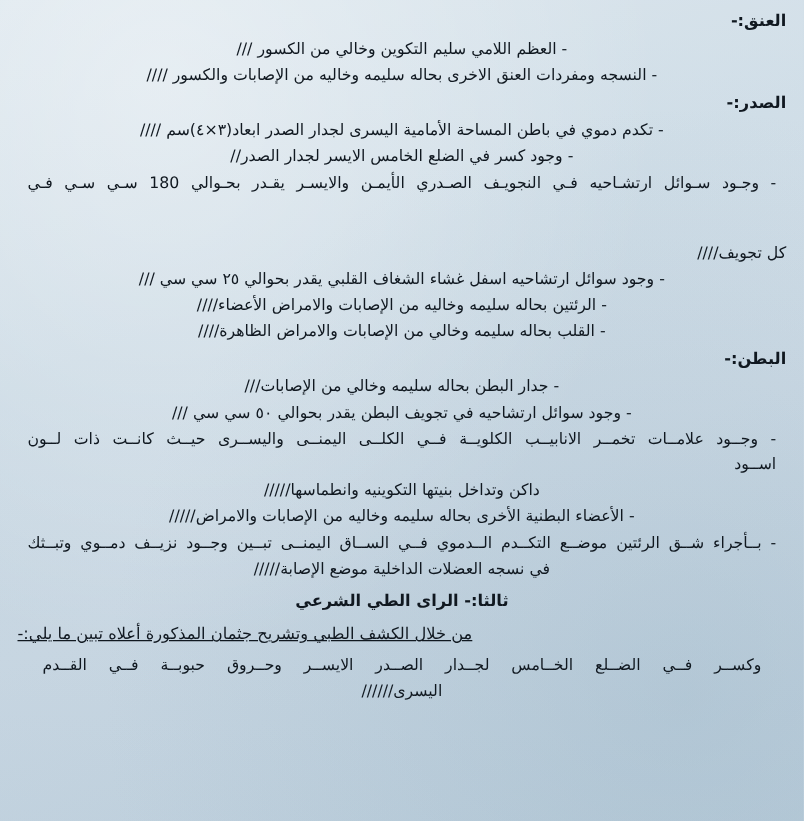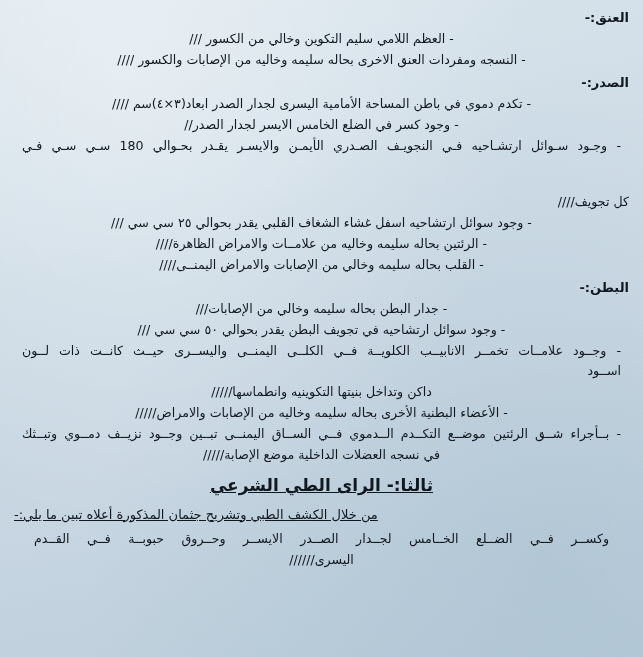--- a/index.html
+++ b/index.html
@@ -70,24 +70,23 @@
     text-align: left;
     font-weight: normal;
     margin: 6px 0 4px 0;
     font-size: 13px;
   }
   .underline {
     text-decoration: underline;
   }
   .sec-title {
     font-weight: bold;
-    text-decoration: underline;
     text-align: center;
     margin: 2px 0 3px 0;
-    font-size: 17px;
+    font-size: 13px;
   }
   .bold {
     font-weight: bold;
   }
   .gap-sm { height: 3px; }
   .blk {
     margin-bottom: 3px;
   }
   .last-block .line {
     text-align: justify;
@@ -112,22 +111,22 @@
       <div class="line">- النسجه ومفردات العنق الاخرى بحاله سليمه وخاليه من الإصابات والكسور ////</div>
     </div>
 
     <div class="blk">
       <div class="heading">الصدر:-</div>
       <div class="line">- تكدم دموي في باطن المساحة الأمامية اليسرى لجدار الصدر ابعاد(٣×٤)سم ////</div>
       <div class="line">- وجود كسر في الضلع الخامس الايسر لجدار الصدر//</div>
       <div class="line justify tracked">- وجـود سـوائل ارتشـاحيه فـي النجويـف الصـدري الأيمـن والايسـر يقـدر بحـوالي 180 سـي سـي فـي</div>
       <div class="line right">كل تجويف////</div>
       <div class="line">- وجود سوائل ارتشاحيه اسفل غشاء الشغاف القلبي يقدر بحوالي ٢٥ سي سي ///</div>
-      <div class="line">- الرئتين بحاله سليمه وخاليه من علامــات والامراض الظاهرة////</div>
-      <div class="line">- القلب بحاله سليمه وخالي من الإصابات والامراض اليمنــى////</div>
+      <div class="line">- الرئتين بحاله سليمه وخاليه من الإصابات والامراض الأعضاء////</div>
+      <div class="line">- القلب بحاله سليمه وخالي من الإصابات والامراض الظاهرة////</div>
     </div>
 
     <div class="blk">
       <div class="heading">البطن:-</div>
       <div class="line">- جدار البطن بحاله سليمه وخالي من الإصابات///</div>
       <div class="line">- وجود سوائل ارتشاحيه في تجويف البطن يقدر بحوالي ٥٠ سي سي ///</div>
       <div class="line justify tracked">- وجــود علامــات تخمــر الانابيــب الكلويــة فــي الكلــى اليمنــى واليســرى حيــث كانــت ذات لــون اســود</div>
       <div class="line">داكن وتداخل بنيتها التكوينيه وانطماسها/////</div>
       <div class="line">- الأعضاء البطنية الأخرى بحاله سليمه وخاليه من الإصابات والامراض/////</div>
       <div class="line justify tracked">- بــأجراء شــق الرئتين موضــع التكــدم الــدموي فــي الســاق اليمنــى تبــين وجــود نزيــف دمــوي وتبــثك</div>

